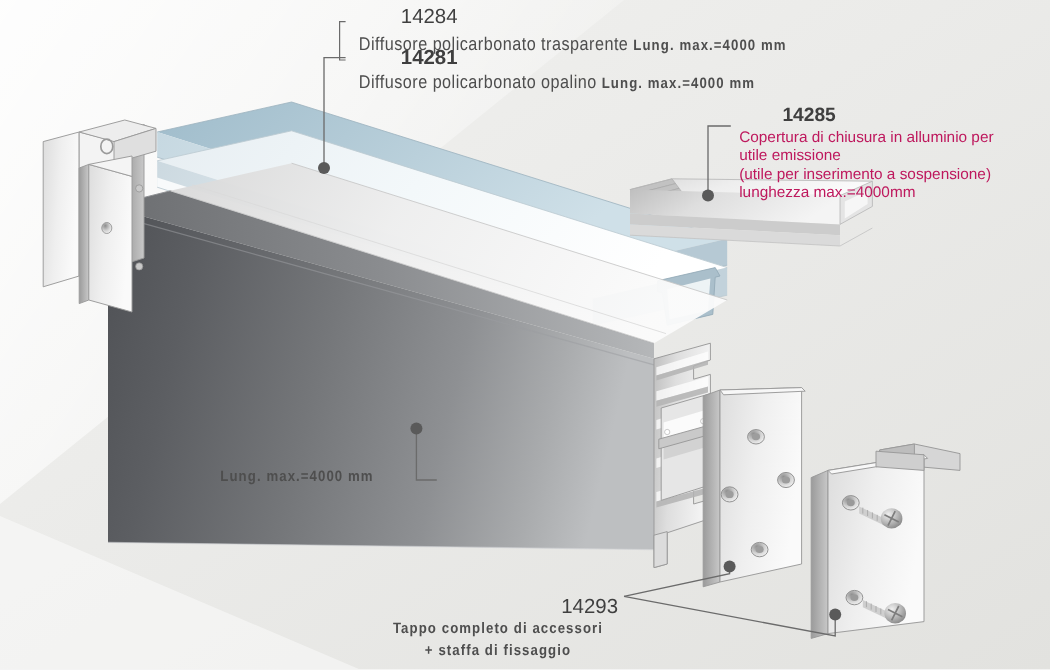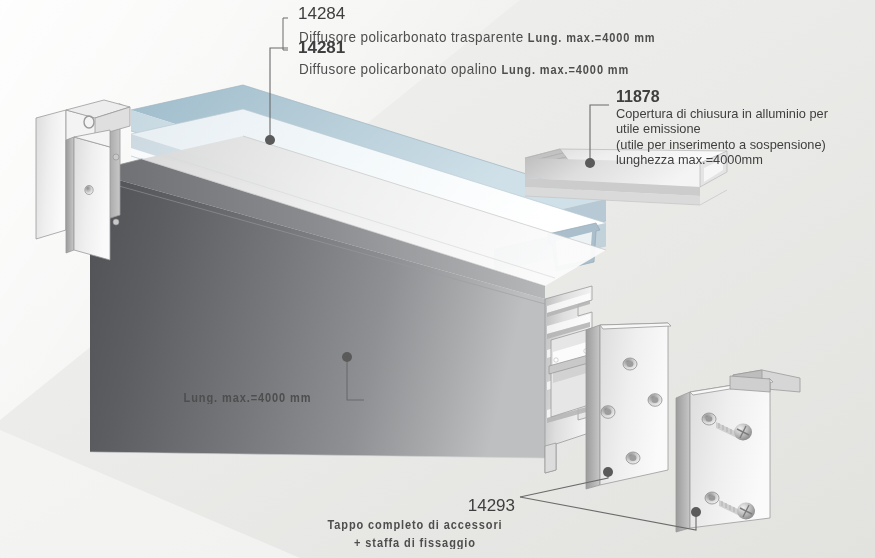--- a/index.html
+++ b/index.html
@@ -3,29 +3,29 @@
 <meta charset="utf-8">
 <style>
   html,body{margin:0;padding:0;background:#fff;}
   #stage{
     position:relative;width:875px;height:558px;overflow:hidden;
     background:#e9e9e7;
     font-family:"Liberation Sans", sans-serif;
   }
   #stage svg{position:absolute;left:0;top:0;width:875px;height:558px;}
   .lbl{position:absolute;color:#4a4a4a;white-space:nowrap;}
-  .code{font-size:17px;color:#3f3f3f;}
+  .code{font-size:17px;color:#3f3f3f;margin-left:36px;}
   .code.b{font-weight:bold;font-size:16px;}
   
   .cond{
     font-size:11px;letter-spacing:0.9px;font-weight:bold;color:#4e4e4e;
     transform:scaleY(1.14);transform-origin:left bottom;
   }
   .cond .big{font-size:13.5px;letter-spacing:0.4px;font-weight:normal;}
-  .n{font-size:12.8px;color:#404040;line-height:1.2;}
+  .n{font-size:12.8px;color:#be185d;line-height:1.2;}
   .ctr{text-align:center;}
 </style>
 </head>
 <body>
 
 <div id="stage">
 
   <svg viewBox="0 0 875 558">
     <defs>
       <linearGradient id="bgGrad" x1="0" y1="0" x2="1" y2="1">
@@ -315,21 +315,21 @@
   </div>
 
   <div class="lbl" style="left:298px; top:38px;font-weight:bold;">
     <div class="code">14281</div>
   </div>
   <div class="lbl cond" style="left:299px; top:62px;">
     <span class="big">Diffusore policarbonato opalino </span><span>Lung. max.=4000 mm</span>
   </div>
 
   <div class="lbl" style="left:616px; top:88px;">
-    <div class="code b">11878</div>
+    <div class="code b">14285</div>
     <div class="n">Copertura di chiusura in alluminio per</div>
     <div class="n">utile emissione</div>
     <div class="n">(utile per inserimento a sospensione)</div>
     <div class="n">lunghezza max.=4000mm</div>
   </div>
 
   <div class="lbl ctr" style="left:140px; top:390px; width:215px;">
     <div class="cond ctr" style="margin-top:2px;">Lung. max.=4000 mm</div>
   </div>
 

